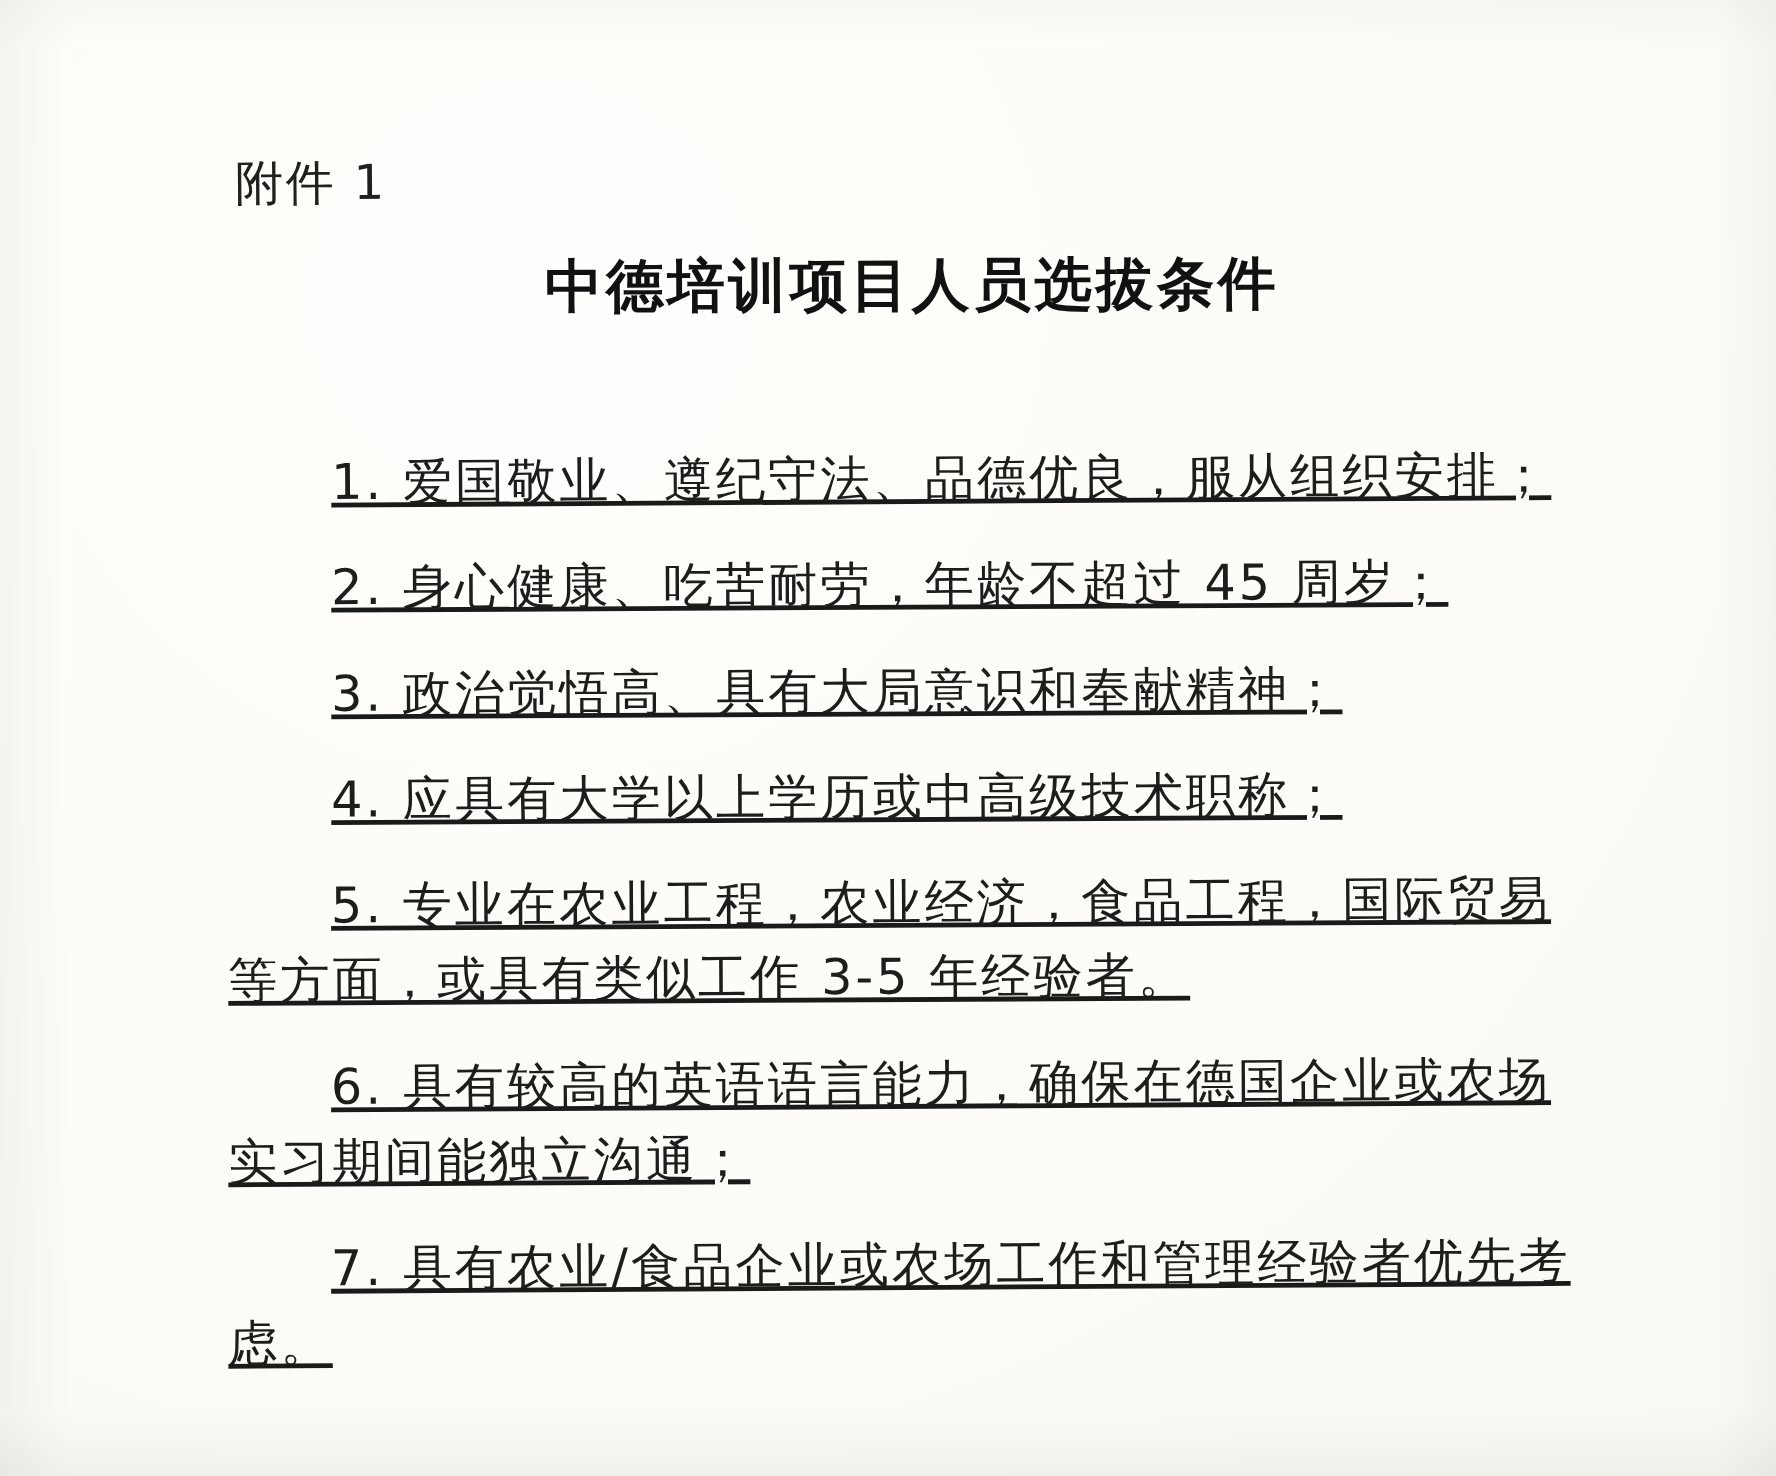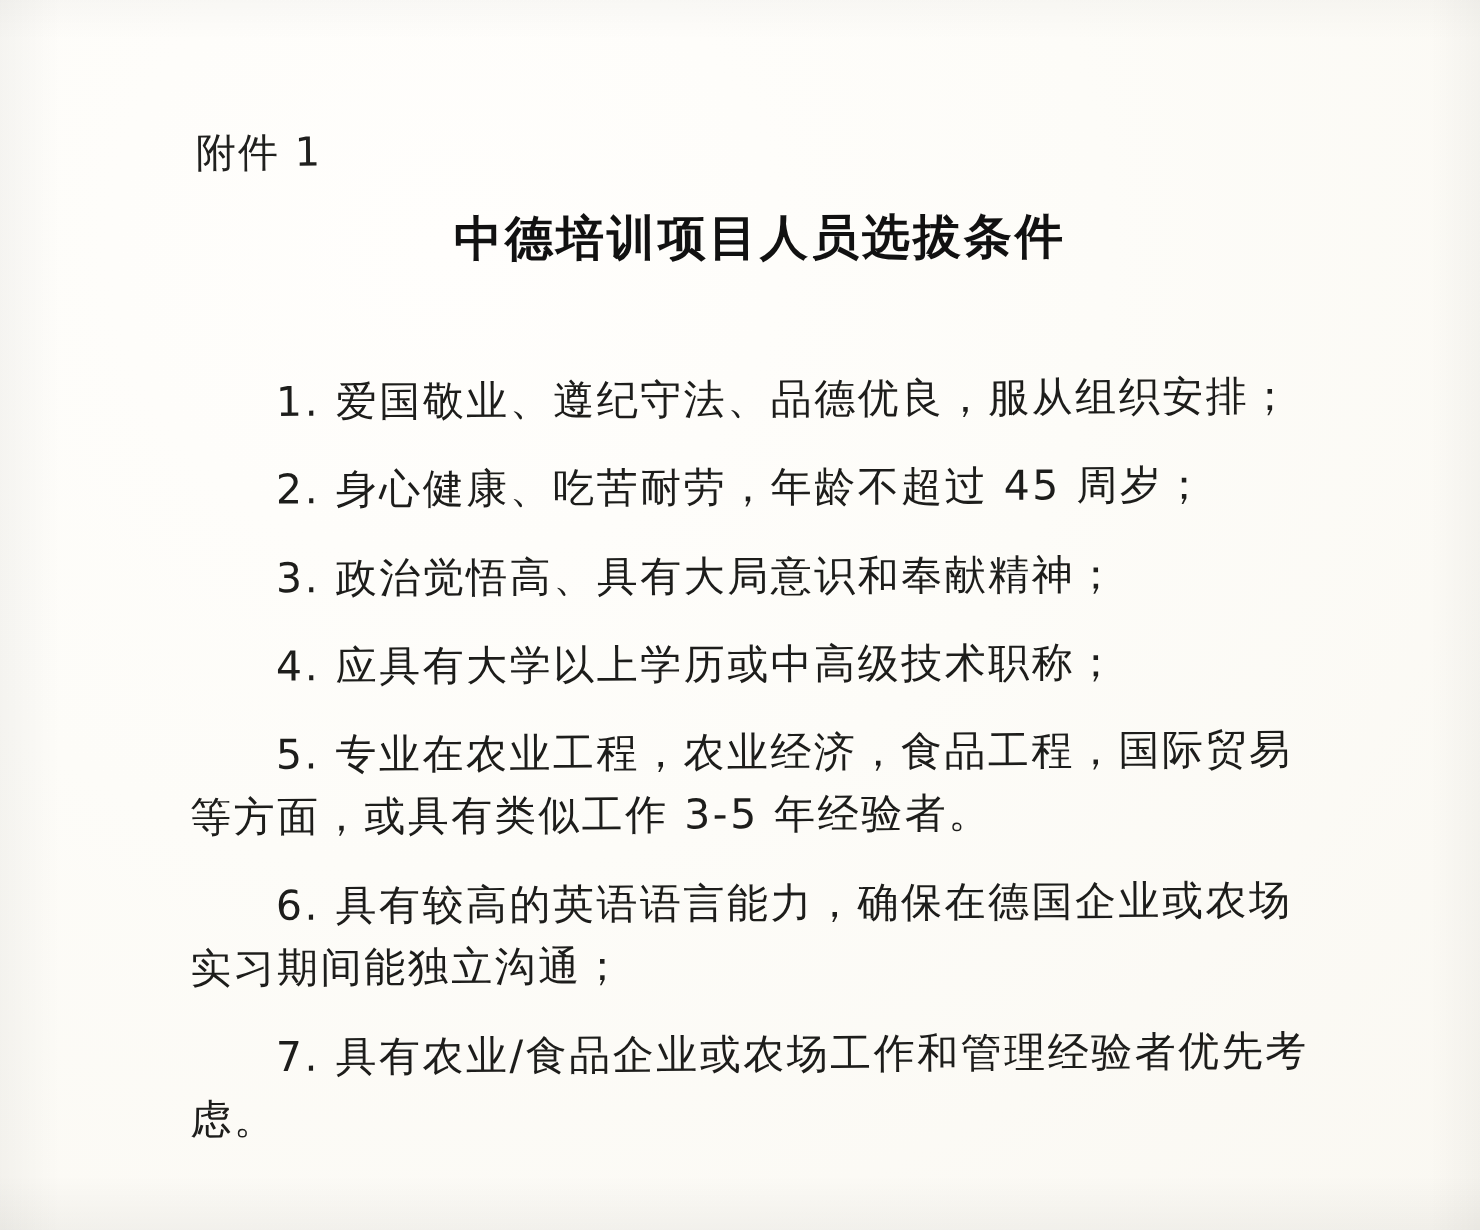--- a/index.html
+++ b/index.html
@@ -76,20 +76,21 @@
 
   
   .body-list {
     position: absolute;
     left: 190px;
     top: 368px;
     width: 1130px;
     font-size: 41px;
     line-height: 1.0;
     color: #1a1a1a;
+    text-decoration: underline;
   }
 
   .item {
     margin-bottom: 26px;
     text-indent: 86px;
     letter-spacing: 2.5px;
     line-height: 1.52;
     font-weight: 400;
     color: #1d1d1b;
   }

